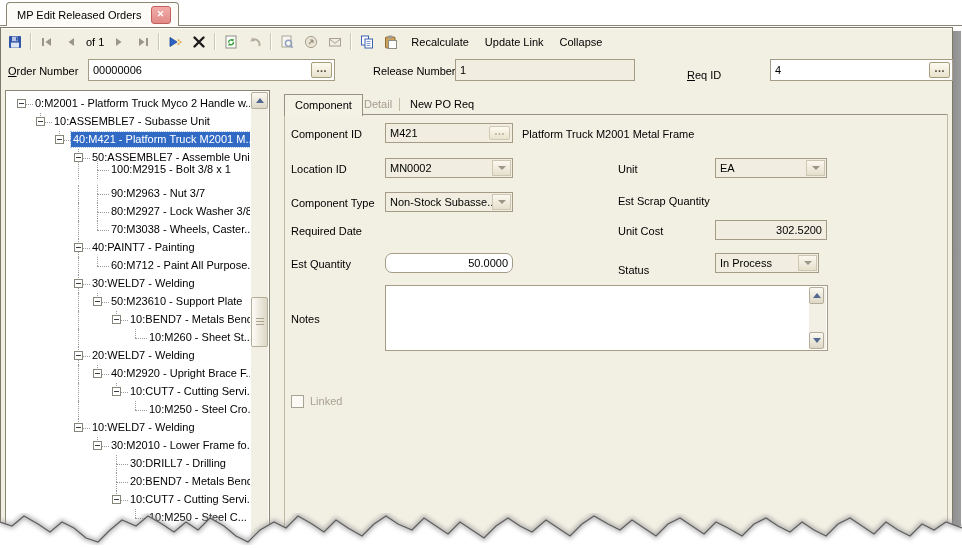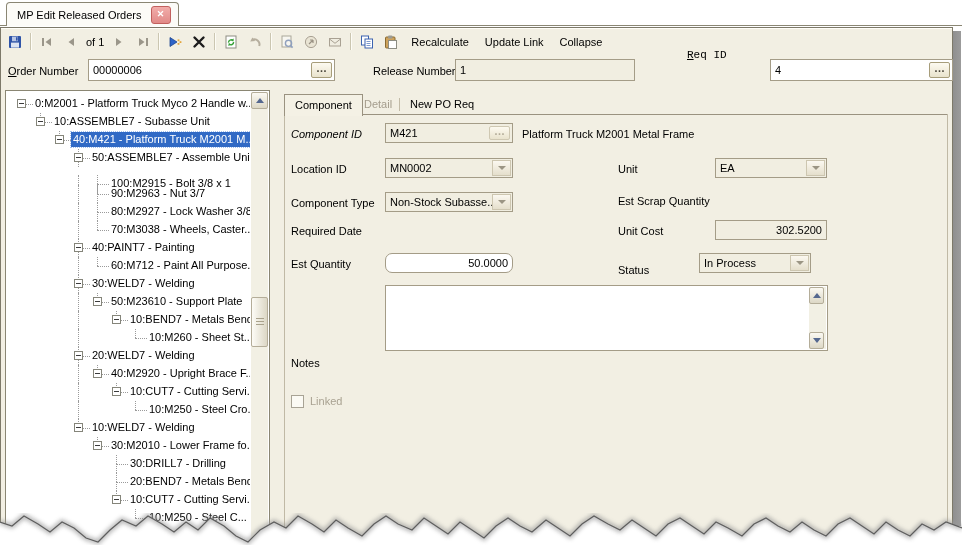--- a/index.html
+++ b/index.html
@@ -217,21 +217,21 @@
 
   <span class="lbl" style="left:8px;top:64px;"><u>O</u>rder Number</span>
   <div class="fld white" style="left:88px;top:59px;width:247px;">
     <span>00000006</span>
     <span class="browse"></span>
   </div>
   <span class="lbl" style="left:373px;top:64px;">Release Number</span>
   <div class="fld" style="left:455px;top:59px;width:180px;">
     <span>1</span>
   </div>
-  <span class="lbl" style="left:687px;top:48px;font-family:Liberation Mono, monospace;"><u>R</u>eq ID</span>
+  <span class="lbl" style="left:687px;top:68px;"><u>R</u>eq ID</span>
   <div class="fld white" style="left:770px;top:59px;width:183px;">
     <span>4</span>
     <span class="browse"></span>
   </div>
 
   <div class="tree-panel">
     <div id="treeRows">
         <div class="trow" style="top: 1px;">
           <i class="gh" style="left: 19px; width: 7px;"></i>
           <span class="tbox" style="left: 10px;"></span>
@@ -249,21 +249,21 @@
           <span class="tbox" style="left: 48px;"></span>
           <span class="tlabel sel" style="left: 64px;">40:M421 - Platform Truck M2001 M...</span>
         </div>
         <div class="trow" style="top: 55px;">
           <i class="gv" style="left: 71px; top: 0px; height: 9px;"></i>
           <i class="gv" style="left: 71px; top: 9px; bottom: 0px;"></i>
           <i class="gh" style="left: 76px; width: 7px;"></i>
           <span class="tbox" style="left: 67px;"></span>
           <span class="tlabel" style="left: 83px;">50:ASSEMBLE7 - Assemble Unit</span>
         </div>
-        <div class="trow" style="top: 81px; padding-left: 20px;">
+        <div class="trow" style="top: 67px; padding-left: 20px;">
           <i class="gv" style="left: 71px; top: 0px; bottom: 0px;"></i>
           <i class="gv" style="left: 90px; top: 0px; height: 9px;"></i>
           <i class="gv" style="left: 90px; top: 9px; bottom: 0px;"></i>
           <i class="gh" style="left: 90px; width: 12px;"></i>
           <span class="tlabel" style="left: 102px;">100:M2915 - Bolt 3/8 x 1</span>
         </div>
         <div class="trow" style="top: 91px;">
           <i class="gv" style="left: 71px; top: 0px; bottom: 0px;"></i>
           <i class="gv" style="left: 90px; top: 0px; height: 9px;"></i>
           <i class="gv" style="left: 90px; top: 9px; bottom: 0px;"></i>
@@ -396,21 +396,21 @@
 
   <div class="ptab active" style="left:284px;">Component</div>
   <div class="ptab-sep" style="left:353px;"></div>
   <div class="ptab disabled" style="left:354px;">Detail</div>
   <div class="ptab-sep" style="left:399px;"></div>
   <div class="ptab" style="left:400px;">New PO Req</div>
   <div class="pane-top"></div>
   <div class="pane-left"></div>
   <div class="pane-right"></div>
 
-  <span class="lbl" style="left:291px;top:127px;font-style:italic;">Component ID</span>
+  <span class="lbl" style="left:291px;top:127px;">Component ID</span>
   <div class="fld h20" style="left:385px;top:123px;width:128px;">
     <span>M421</span>
     <span class="browse dis"></span>
   </div>
   <span class="lbl" style="left:522px;top:127px;">Platform Truck M2001 Metal Frame</span>
 
   <span class="lbl" style="left:291px;top:162px;">Location ID</span>
   <div class="fld h20" style="left:385px;top:158px;width:128px;">
     <span>MN0002</span>
     <span class="ddbtn"></span>
@@ -436,26 +436,26 @@
   </div>
 
   <span class="lbl" style="left:618px;top:194px;">Est Scrap Quantity</span>
 
   <span class="lbl" style="left:618px;top:224px;">Unit Cost</span>
   <div class="fld h20 right" style="left:715px;top:220px;width:112px;">
     <span>302.5200</span>
   </div>
 
   <span class="lbl" style="left:618px;top:263px;">Status</span>
-  <div class="fld h20" style="left:699px;top:253px;width:112px;">
+  <div class="fld h20" style="left:715px;top:253px;width:104px;">
     <span>In Process</span>
     <span class="ddbtn"></span>
   </div>
 
-  <span class="lbl" style="left:291px;top:312px;margin-top:44px;">Notes</span>
+  <span class="lbl" style="left:291px;top:312px;">Notes</span>
   <div class="notes-box">
     <span></span>
     <div class="notes-sb">
       <div class="sb-btn up" style="top:0;width:15px;"></div>
       <div class="sb-btn down" style="bottom:0;width:15px;"></div>
     </div>
   </div>
 
   <div class="checkbox"></div>
   <span class="chk-lbl">Linked</span>

